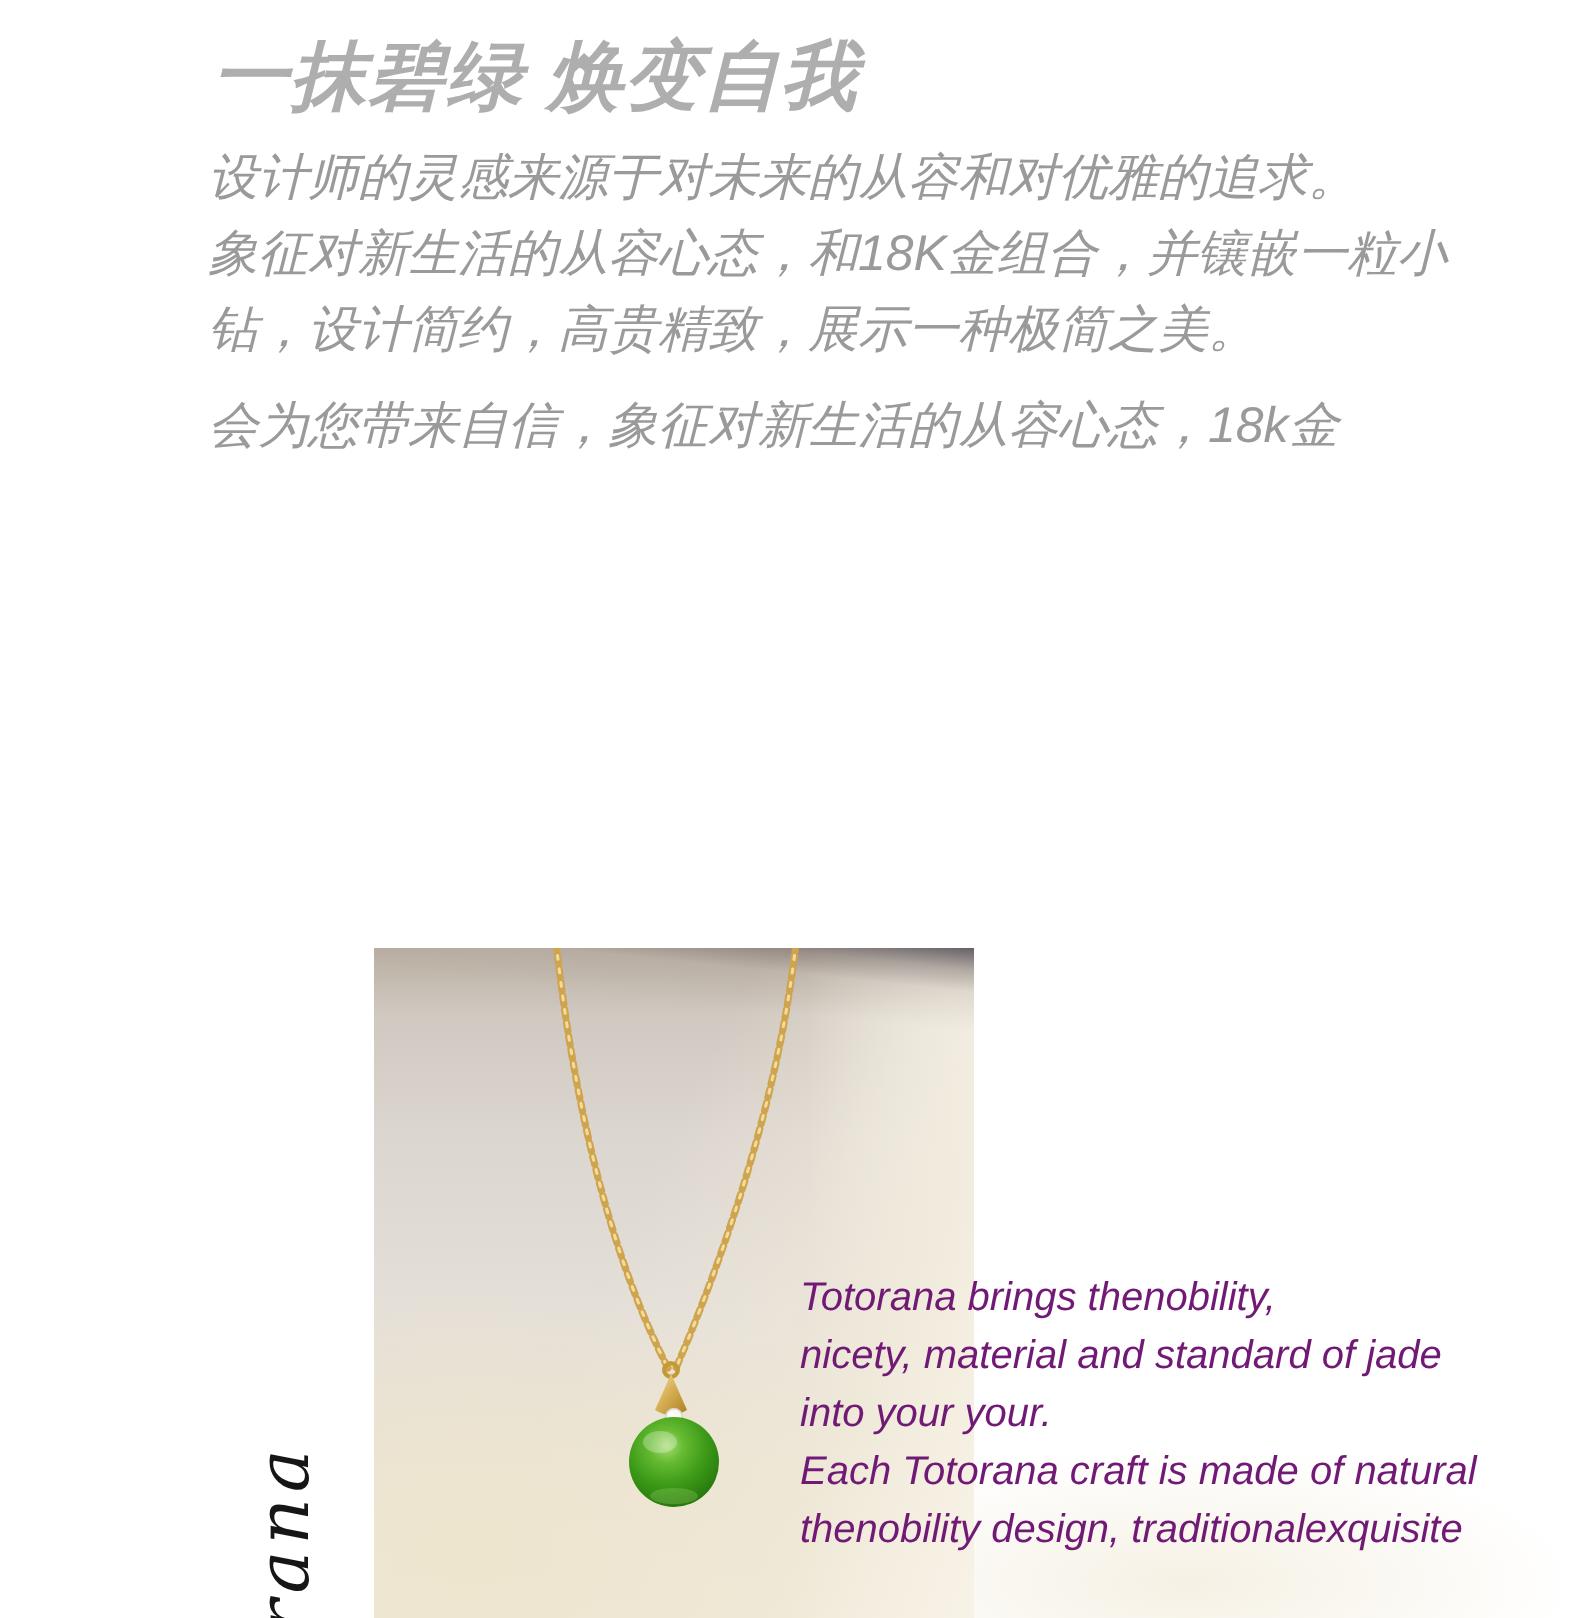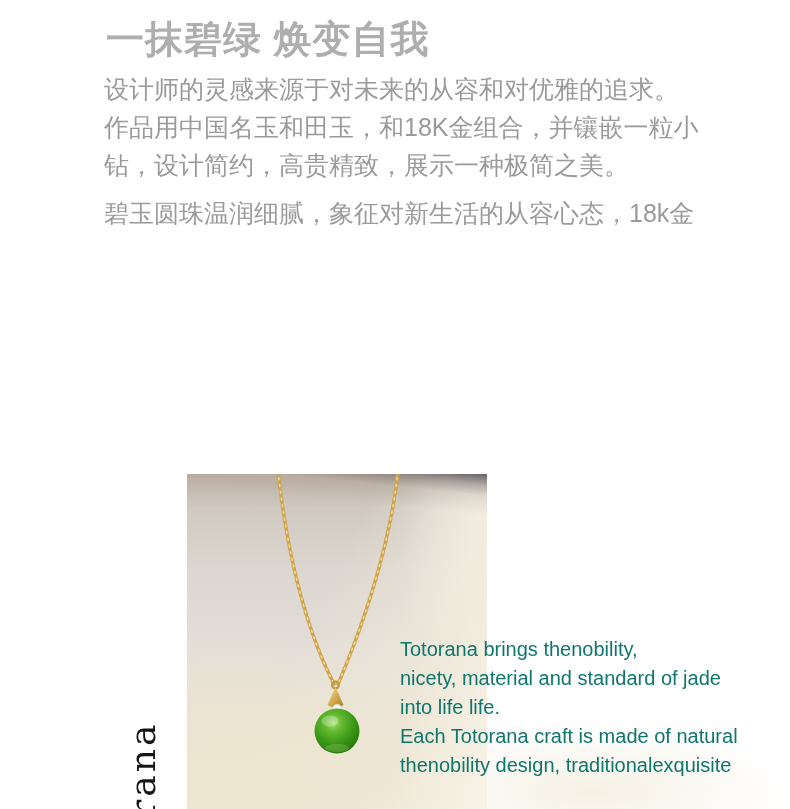--- a/index.html
+++ b/index.html
@@ -2,20 +2,21 @@
 <html><head>
 <meta charset="utf-8">
 <style>
   html,body{margin:0;padding:0;background:#ffffff;}
   .canvas{
     position:relative;
     width:790px;height:809px;
     background:#ffffff;
     overflow:hidden;
     font-family:"Liberation Sans", sans-serif;
+    font-style:italic;
   }
   
   .title{
     position:absolute;left:106px;top:-7px;
     font-size:38px;font-weight:bold;letter-spacing:1px;
     color:#aeaeae;line-height:1.15;white-space:nowrap;
   }
   
   .description{
     position:absolute;left:104px;top:70px;width:620px;
@@ -40,21 +41,21 @@
   }
   .necklace{position:absolute;inset:0;}
   
   .right-wash{
     position:absolute;left:487px;top:690px;width:303px;height:119px;
     background:radial-gradient(ellipse 260px 90px at 35% 85%, rgba(238,229,206,0.55), rgba(238,229,206,0) 75%);
   }
   
   .blurb{
     position:absolute;left:400px;top:635px;width:390px;
-    font-size:20px;line-height:29px;color:#0f766e;
+    font-size:20px;line-height:29px;color:#701a75;
   }
   .blurb .line{white-space:nowrap;}
   
   .brand-vertical{
     position:absolute;left:122px;top:908px;
     transform:rotate(-90deg);transform-origin:0 0;
     font-family:"DejaVu Serif", serif;
     font-size:36px;letter-spacing:3px;color:#161616;
     white-space:nowrap;
   }
@@ -62,25 +63,25 @@
 </head>
 <body>
 
 <div class="canvas">
 
   <h1 class="title">一抹碧绿 焕变自我</h1>
 
   <section class="description">
     <div class="para">
       <div class="line">设计师的灵感来源于对未来的从容和对优雅的追求。</div>
-      <div class="line">作品用中国名玉和田玉，和18K金组合，并镶嵌一粒小</div>
+      <div class="line">象征对新生活的从容心态，和18K金组合，并镶嵌一粒小</div>
       <div class="line">钻，设计简约，高贵精致，展示一种极简之美。</div>
     </div>
     <div class="para gap">
-      <div class="line">碧玉圆珠温润细腻，象征对新生活的从容心态，18k金</div>
+      <div class="line">会为您带来自信，象征对新生活的从容心态，18k金</div>
     </div>
   </section>
 
   <figure class="photo">
     <div class="photo-bg"></div>
     <svg class="necklace" width="300" height="335" viewBox="0 0 300 335" xmlns="http://www.w3.org/2000/svg">
       <defs>
         <radialGradient id="jadeGrad" cx="0.42" cy="0.32" r="0.85">
           <stop offset="0%" stop-color="#a9dd78"></stop>
           <stop offset="22%" stop-color="#66bb32"></stop>
@@ -110,20 +111,20 @@
       <ellipse cx="143" cy="247" rx="8.5" ry="5.5" fill="rgba(255,255,255,0.28)"></ellipse>
       <ellipse cx="150" cy="274" rx="12" ry="4" fill="rgba(160,215,115,0.28)"></ellipse>
     </svg>
   </figure>
 
   <div class="right-wash"></div>
 
   <section class="blurb">
     <div class="line">Totorana brings thenobility,</div>
     <div class="line">nicety, material and standard of jade</div>
-    <div class="line">into life life.</div>
+    <div class="line">into your your.</div>
     <div class="line">Each Totorana craft is made of natural</div>
     <div class="line">thenobility design, traditionalexquisite</div>
   </section>
 
   <div class="brand-vertical">Totorana</div>
 
 </div>
 
 </body></html>

